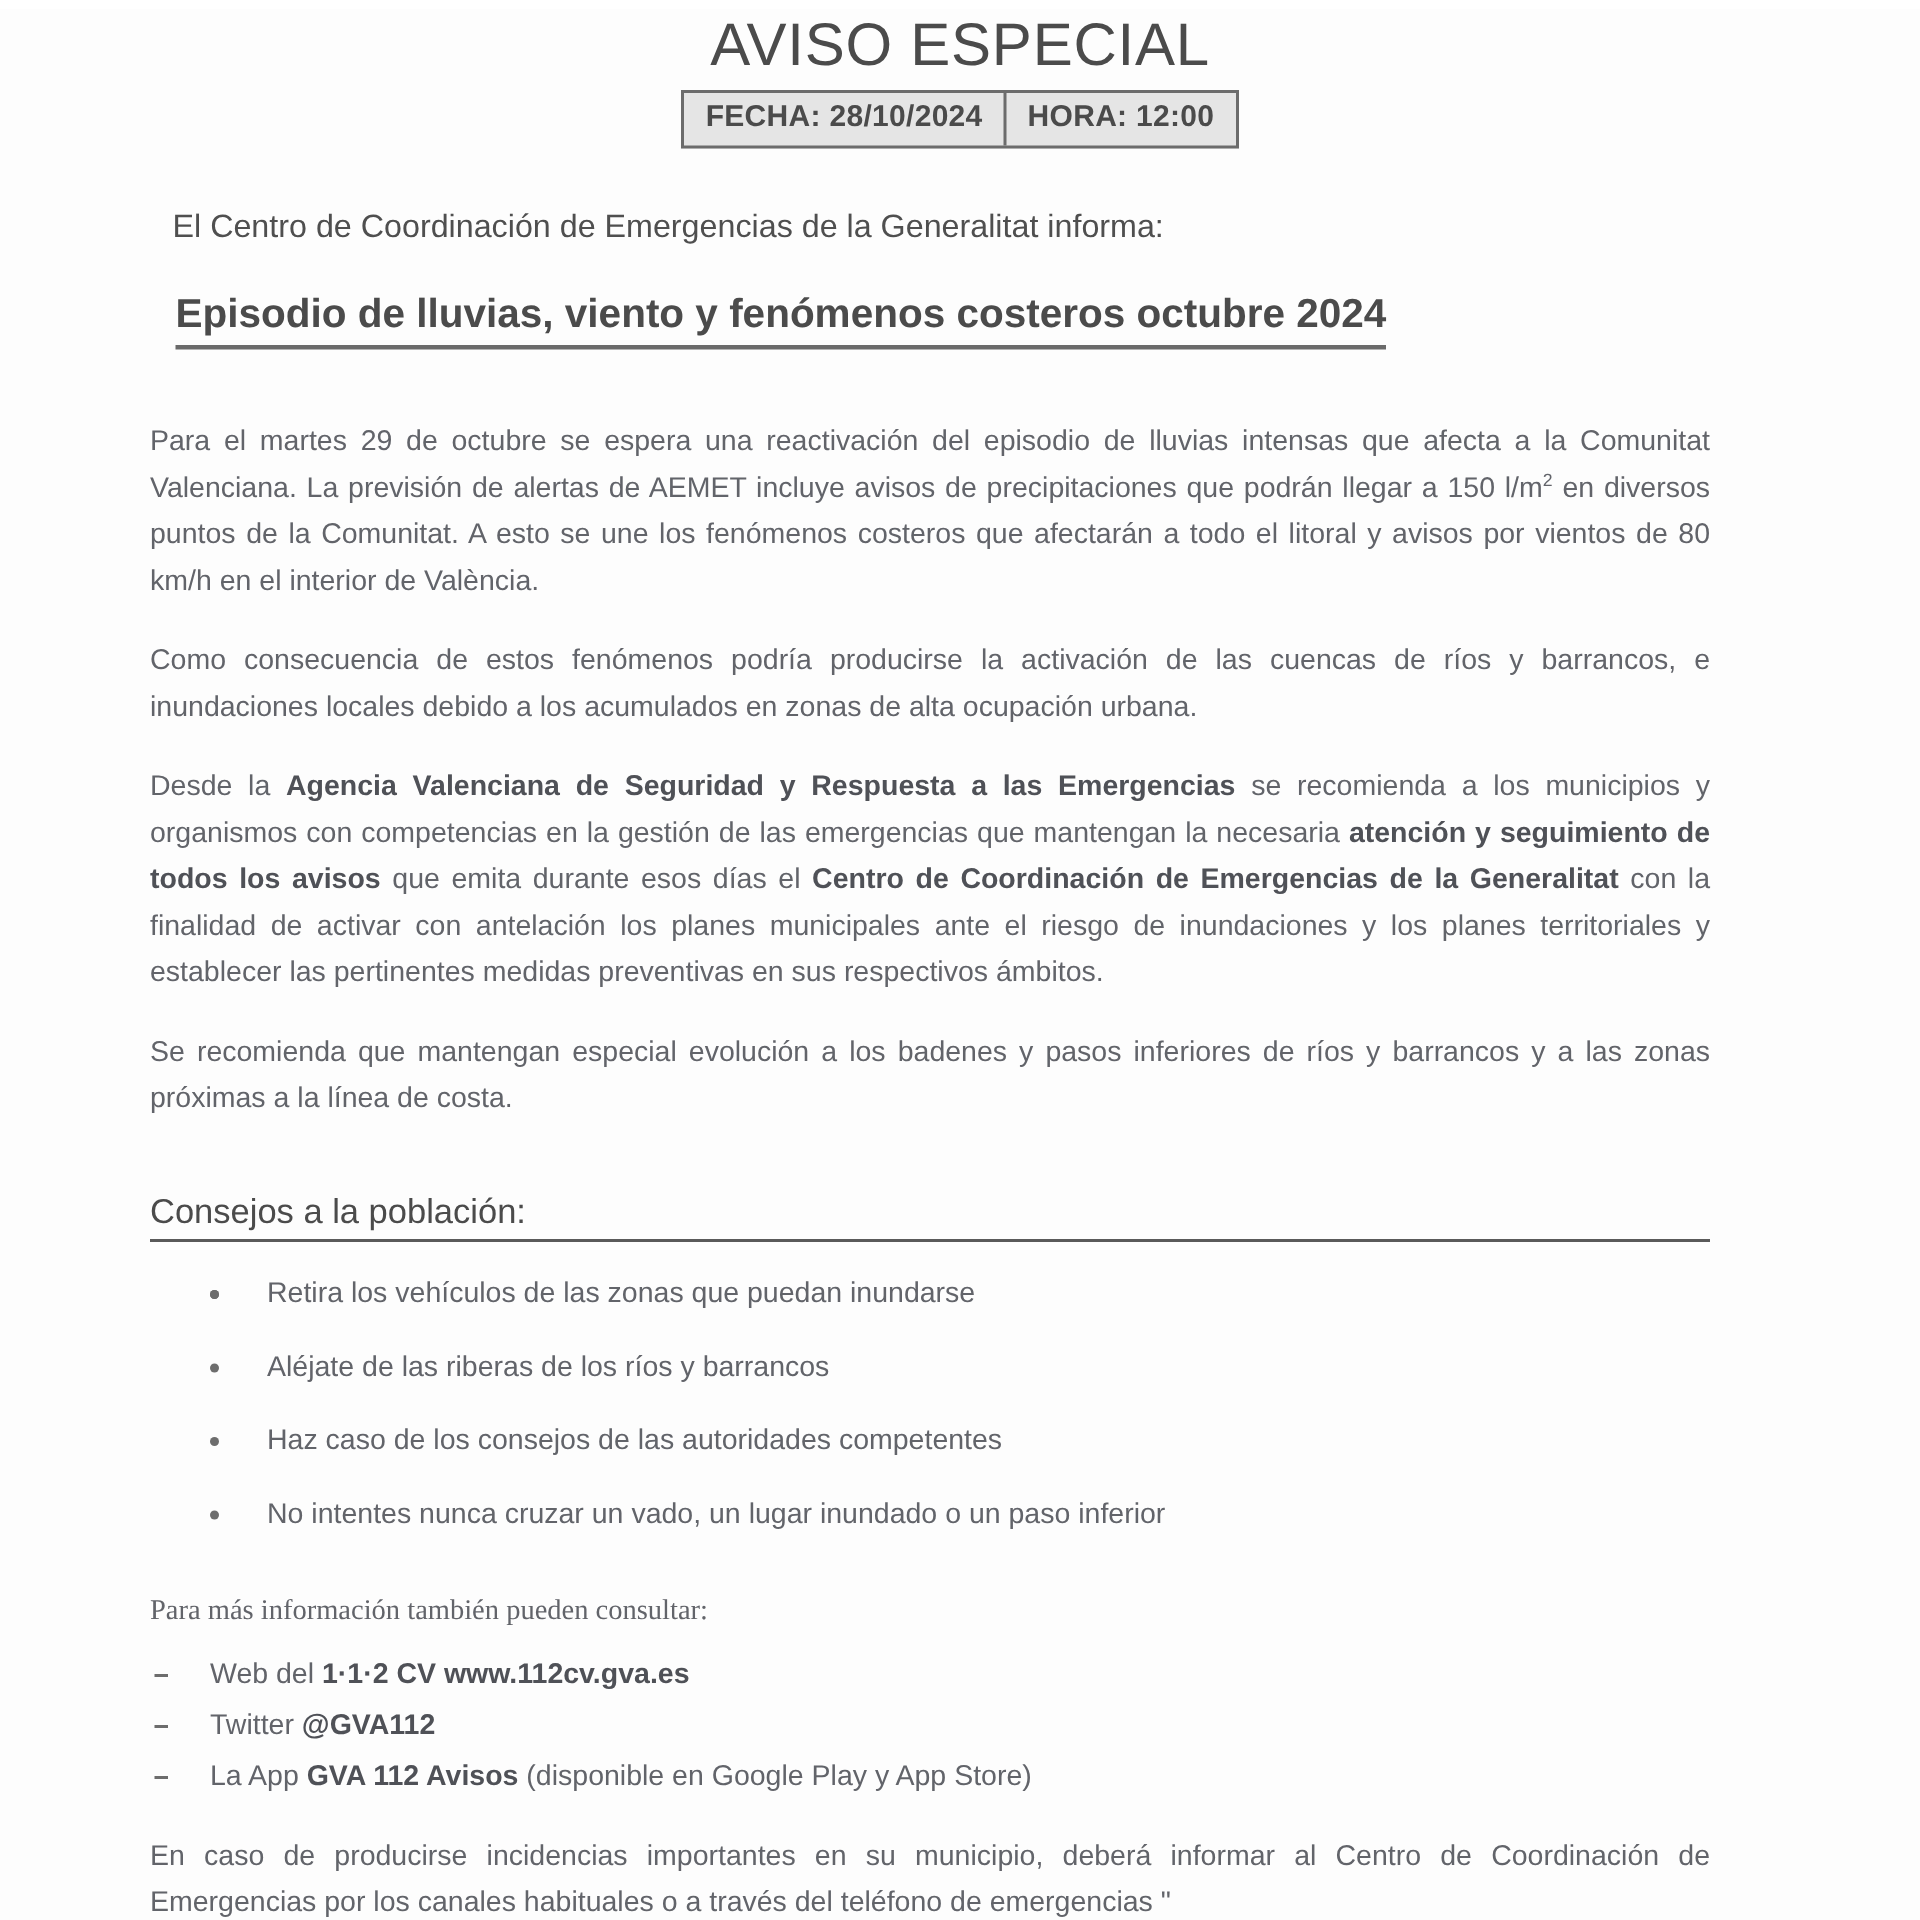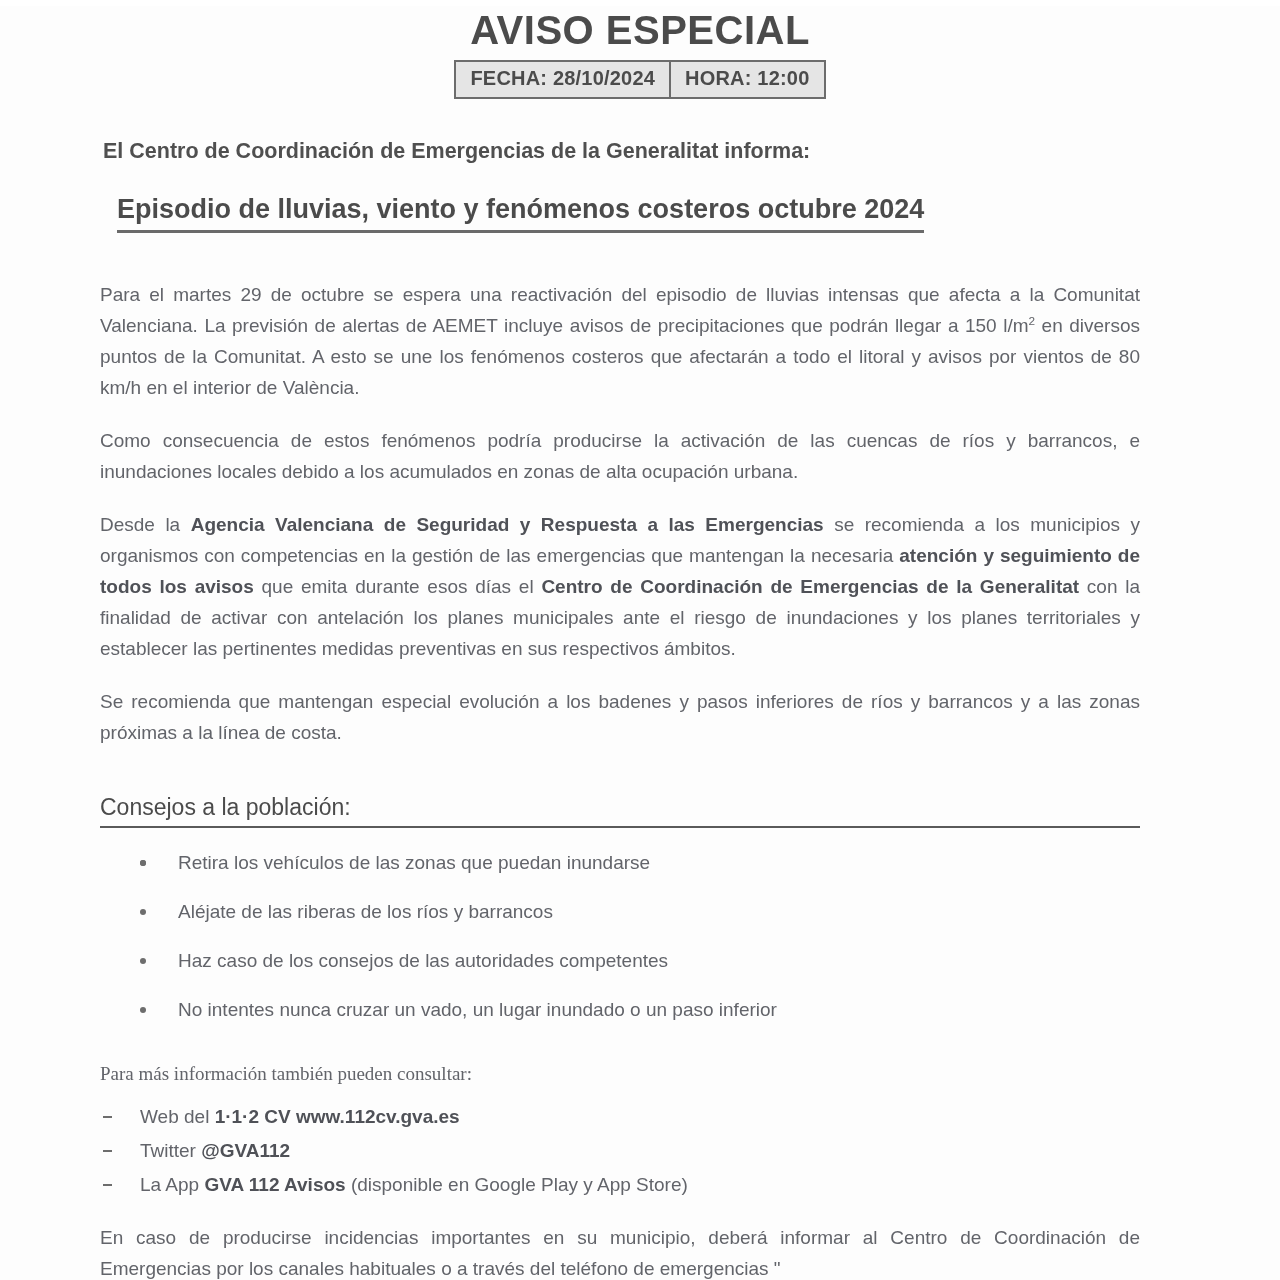--- a/index.html
+++ b/index.html
@@ -20,21 +20,21 @@
     width: 1280px;
     height: 1280px;
     background: #fdfdfd;
     box-sizing: border-box;
   }
 
   
   .doc-title {
     text-align: center;
     font-size: 40px;
-    font-weight: bold;
+    font-weight: normal;
     color: #4b4b4b;
     letter-spacing: 0.5px;
     margin: 6px 0 0 0;
     line-height: 48px;
   }
   .stamp-wrap {
     display: flex;
     justify-content: center;
     margin-top: 6px;
   }
@@ -56,23 +56,23 @@
   }
 
   
   .content {
     position: absolute;
     left: 100px;
     top: 130px;
     width: 1040px;
   }
   .informa-line {
-    margin-left: 3px;
+    margin-left: 15px;
     font-size: 21.5px;
-    font-weight: bold;
+    font-weight: normal;
     color: #4f4f4f;
     line-height: 30px;
   }
   .subject-title {
     margin-left: 17px;
     margin-top: 24px;
     font-size: 27px;
     font-weight: bold;
     color: #4b4b4b;
     line-height: 38px;

